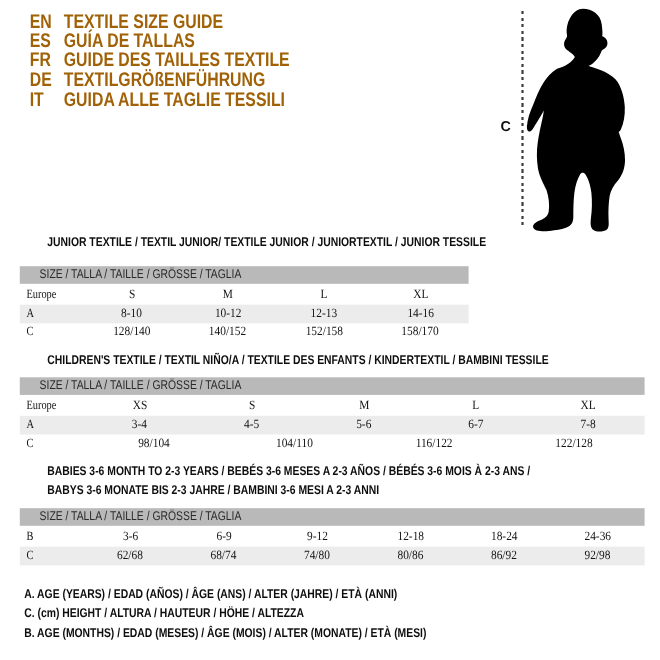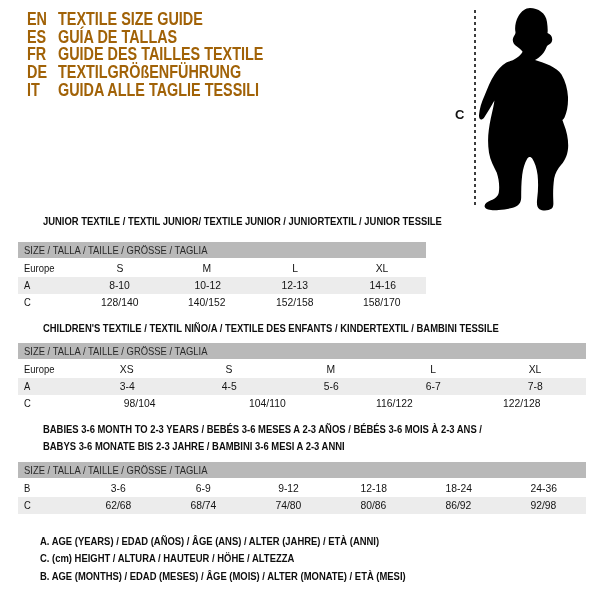--- a/index.html
+++ b/index.html
@@ -28,28 +28,28 @@
   .t1-title{top:215px;}
   .t2-title{top:322px;}
   .t3-title{top:421px;line-height:17px;}
 
   
   .size-table{position:absolute;left:18px;}
   .t1{top:242px;width:408px;}
   .t2{top:343px;width:568px;}
   .t3{top:462px;width:568px;}
   .size-bar{height:16px;line-height:16px;background:#b9b9b9;color:#2a2a2a;
-    font-size:11.5px;padding-left:6px;box-sizing:border-box;margin-bottom:2px;}
-  .trow{display:flex;height:17px;line-height:17px;font-size:11.5px;}
+    font-size:11.5px;padding-left:18px;box-sizing:border-box;margin-bottom:2px;}
+  .trow{display:flex;height:17px;line-height:17px;font-size:11.5px;font-family:Liberation Serif, serif;}
   .trow.alt{background:#ececec;}
   .trow .lbl{width:58px;padding-left:6px;box-sizing:border-box;}
   .trow .val{flex:1;text-align:center;}
 
   
-  .legend{position:absolute;left:22px;top:533px;margin-left:18px;}
+  .legend{position:absolute;left:22px;top:533px;}
   .legend-line{height:17.3px;line-height:17.3px;font-weight:bold;font-size:11.5px;color:#0d0d0d;white-space:nowrap;}
 </style>
 </head>
 <body>
 
 <div class="lang-block">
   <div class="lang-row">
     <span class="lang-code"><span class="condl">EN</span></span>
     <span><span class="condl">TEXTILE SIZE GUIDE</span></span>
   </div>

